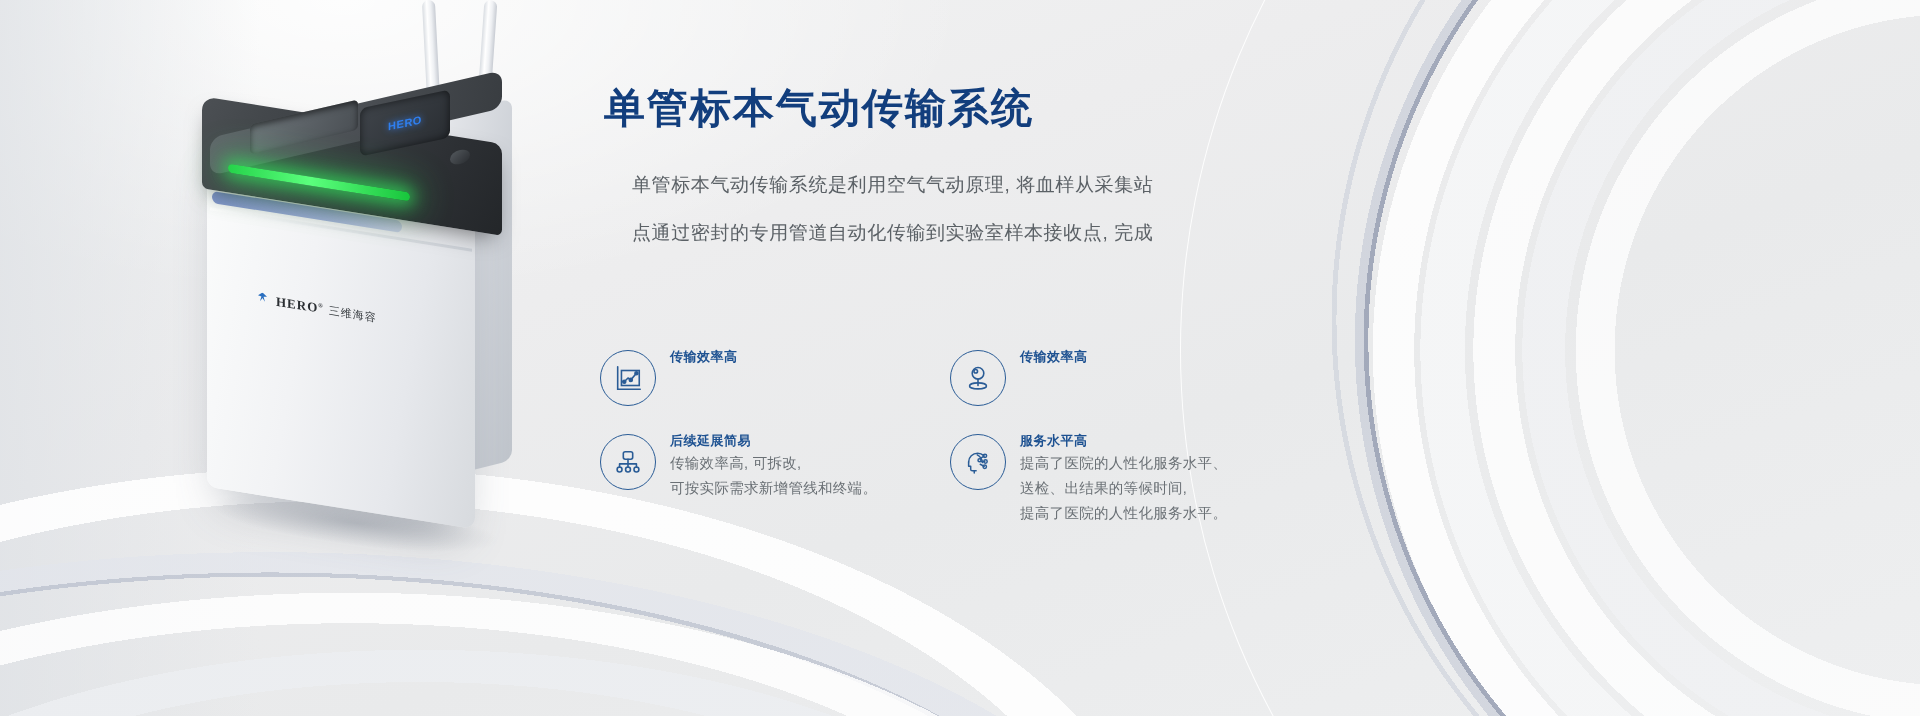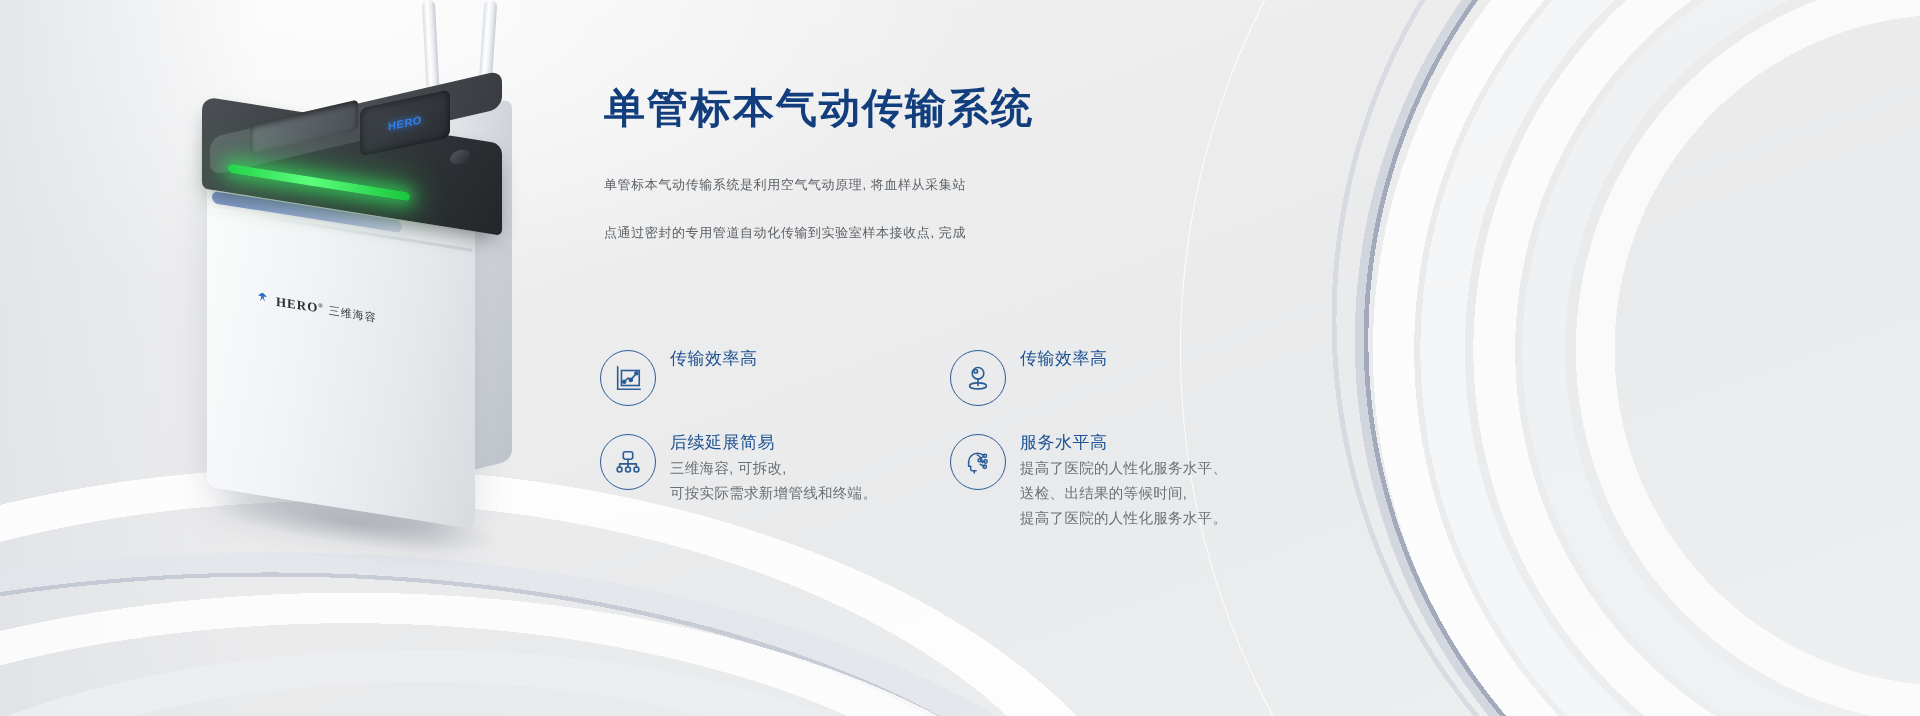--- a/index.html
+++ b/index.html
@@ -127,34 +127,34 @@
   .logo-cn{font-size:11px;color:#2f3438;letter-spacing:1px;}
 
   .shadow-floor{position:absolute;left:60px;top:500px;width:290px;height:46px;
       background:radial-gradient(ellipse at center, rgba(120,128,140,.33), rgba(120,128,140,0) 70%);
       transform:skewY(7deg);}
 
   
   #content{position:absolute;left:604px;top:86px;width:700px;}
   #title{font-size:41px;font-weight:700;color:#123e7d;letter-spacing:2px;line-height:1.1;
       font-family:Liberation Serif, serif;}
-  #desc{margin-top:30px;font-size:13px;line-height:48px;color:#5b6166;letter-spacing:.6px;
-      width:660px;}
+  #desc{margin-top:30px;font-size:19px;line-height:48px;color:#5b6166;letter-spacing:.6px;
+      width:660px;margin-left:28px;}
 
   
   #features{position:absolute;left:600px;top:348px;width:700px;}
   .frow{display:flex;}
   .feature{display:flex;align-items:flex-start;gap:14px;}
   .f-col-a{width:390px;}
   .f-col-b{width:390px;}
   .fa{margin-bottom:26px;}
   .icon-wrap{width:54px;height:54px;border-radius:50%;border:1.6px solid #2a5c96;
       flex:0 0 54px;display:flex;align-items:center;justify-content:center;margin-top:2px;}
   .ftext{padding-top:0;}
-  .ftitle{font-size:17px;font-weight:400;color:#1d5191;letter-spacing:.5px;line-height:1.35;}
+  .ftitle{font-size:13px;font-weight:700;color:#1d5191;letter-spacing:.5px;line-height:1.35;}
   .fdesc{font-size:14.5px;color:#6a7075;line-height:25px;letter-spacing:.3px;margin-top:1px;}
 </style>
 </head>
 <body>
 
 <div id="stage">
 
   <div class="topglow"></div>
   <div class="leftshade"></div>
   <div class="ribbon r1"></div>
@@ -248,21 +248,21 @@
               <rect x="11" y="5" width="10" height="8" rx="2"></rect>
               <path d="M16 13v5M7 18h18M7 18v3.5M16 18v3.5M25 18v3.5" stroke-linecap="round"></path>
               <circle cx="7" cy="24" r="2.6"></circle>
               <circle cx="16" cy="24" r="2.6"></circle>
               <circle cx="25" cy="24" r="2.6"></circle>
             </svg>
           </div>
           <div class="ftext">
             <div class="ftitle">后续延展简易</div>
             <div class="fdesc">
-              <div>三维海容, 可拆改,</div>
+              <div>传输效率高, 可拆改,</div>
               <div>可按实际需求新增管线和终端。</div>
             </div>
           </div>
         </div>
       </div>
 
       <div class="f-col-b">
         <div class="feature">
           <div class="icon-wrap">
             <svg width="30" height="30" viewBox="0 0 32 32" fill="none" stroke="#2a5c96" stroke-width="1.6">

